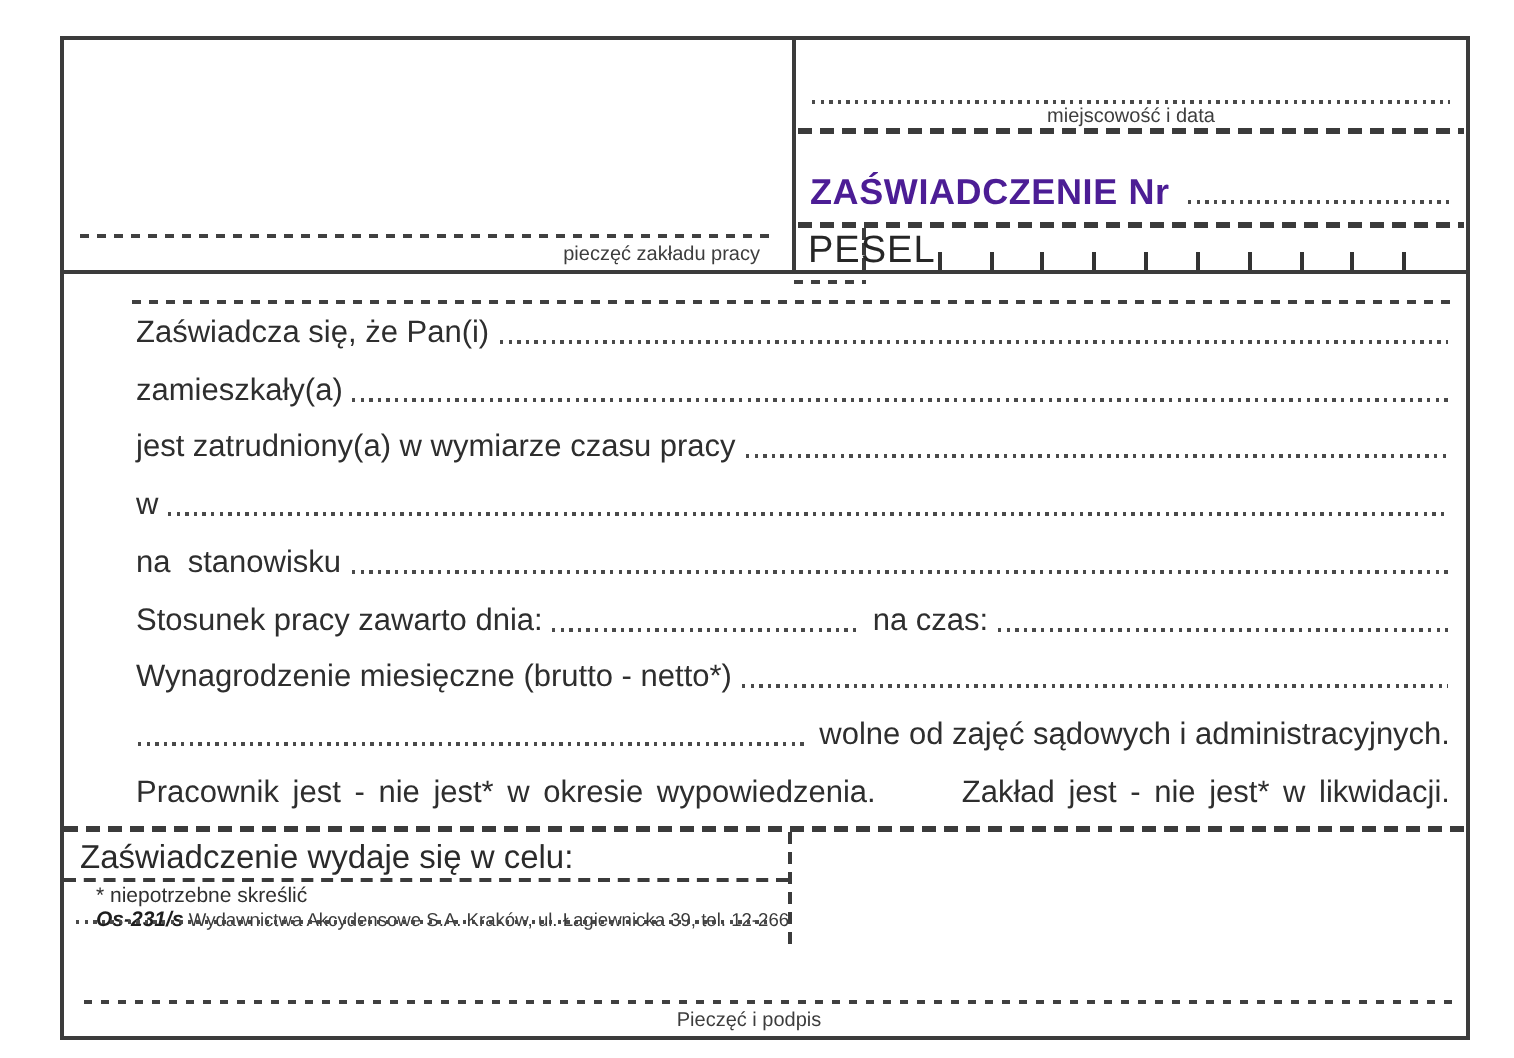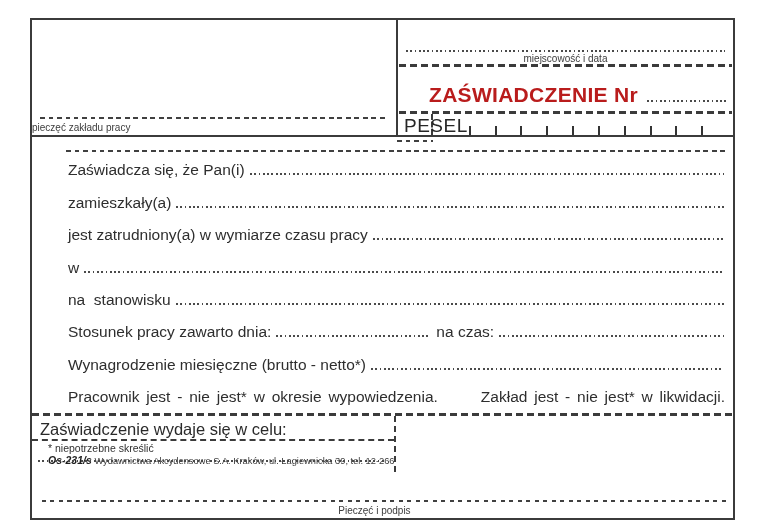--- a/index.html
+++ b/index.html
@@ -15,28 +15,28 @@
   }
   
   .dots   { background:repeating-linear-gradient(90deg,#4a4a4a 0 1.7px,transparent 1.7px 4.3px); height:2px; }
   .dashsm { background:repeating-linear-gradient(90deg,#404040 0 4.5px,transparent 4.5px 8.5px); height:2px; }
   .dashbg { background:repeating-linear-gradient(90deg,#3b3b3b 0 7px,transparent 7px 11px); }
 
   
   .top { height:115px; display:flex; border-bottom:2px solid #3b3b3b; box-sizing:content-box; }
   .top-left { width:366px; border-right:2px solid #3b3b3b; position:relative; box-sizing:border-box; }
   .stamp-line { position:absolute; left:8px; right:8px; bottom:16px; }
-  .stamp-label { position:absolute; bottom:2px; left:0; right:5px; text-align:left; font-size:10px; color:#3d3d3d; }
+  .stamp-label { position:absolute; bottom:2px; left:0; right:16px; text-align:right; font-size:10px; color:#3d3d3d; }
   .top-right { flex:1; display:flex; flex-direction:column; min-width:0; }
   .place-row { height:44px; position:relative; }
   .place-line { position:absolute; left:8px; right:8px; bottom:12px; }
   .place-label { position:absolute; bottom:0; left:0; right:0; text-align:center; font-size:10px; color:#3d3d3d; }
   .sep { height:3px; margin:0 1px; }
   .title-row { height:40px; display:flex; align-items:flex-end; padding:0 6px 4px 7px; }
-  .title-text { font-size:21px; font-weight:bold; letter-spacing:.3px; color:#b91c1c; white-space:nowrap;margin-left:24px; }
+  .title-text { font-size:18px; font-weight:bold; letter-spacing:.3px; color:#4c1d95; white-space:nowrap; }
   .title-leader { flex:1; margin:0 1px 5px 9px; align-self:flex-end; }
   .pesel-row { flex:1; display:flex; min-height:0; }
   .pesel-label { width:35px; font-size:19px; letter-spacing:.5px; padding:1px 0 0 6px;
                  border-right:2px dashed #3b3b3b; position:relative; box-sizing:border-box; color:#262626; }
   .pesel-label::after { content:""; position:absolute; left:-1px; right:-2px; bottom:-7px; height:2px; z-index:2;
                  background:repeating-linear-gradient(90deg,#404040 0 4.5px,transparent 4.5px 8.5px); }
   .pesel-cells { flex:1; display:flex; justify-content:space-evenly; align-items:flex-end; padding:0 6px 0 12px; }
   .tick { width:2px; height:9px; background:#333; }
 
   
@@ -132,20 +132,24 @@
       <div class="frow">
         <span>Stosunek pracy zawarto dnia:</span>
         <div class="lead fixed dots"></div>
         <span>na czas:</span>
         <div class="lead dots"></div>
       </div>
       <div class="frow">
         <span>Wynagrodzenie miesięczne (brutto - netto*)</span>
         <div class="lead dots"></div>
       </div>
+      <div class="frow">
+        <div class="lead dots" style="margin-left:1px; margin-right:8px;"></div>
+        <span>wolne od zajęć sądowych i administracyjnych.</span>
+      </div>
       <div class="frow row-justify">
         <span>Pracownik jest - nie jest* w okresie wypowiedzenia.</span>
         <span>Zakład jest - nie jest* w likwidacji.</span>
       </div>
     </div>
   </div>
 
   <div class="sep-main dashbg"></div>
 
   <div class="bottom">

